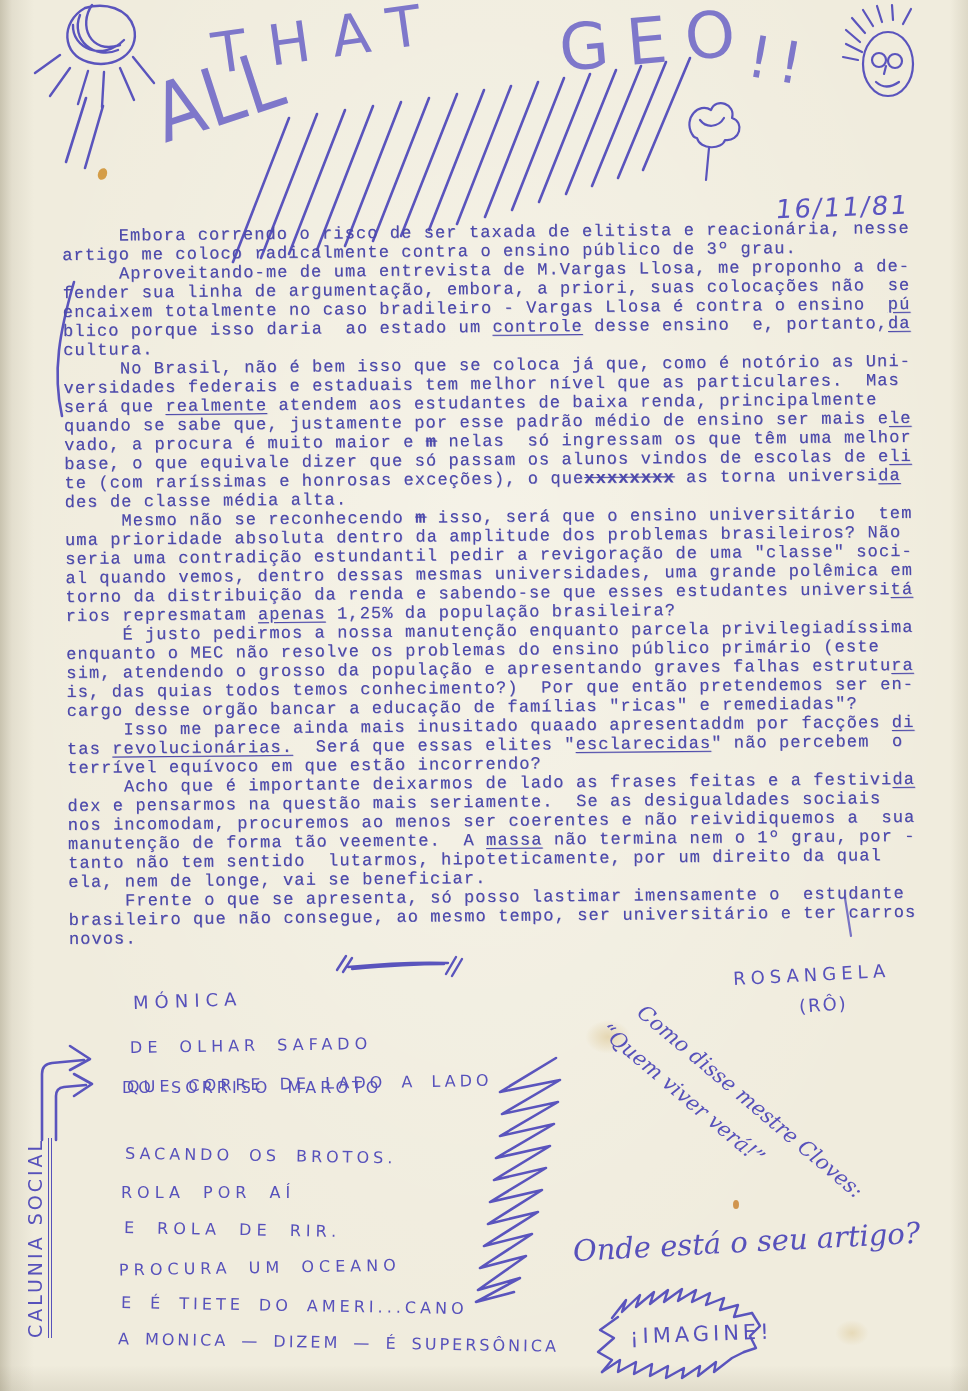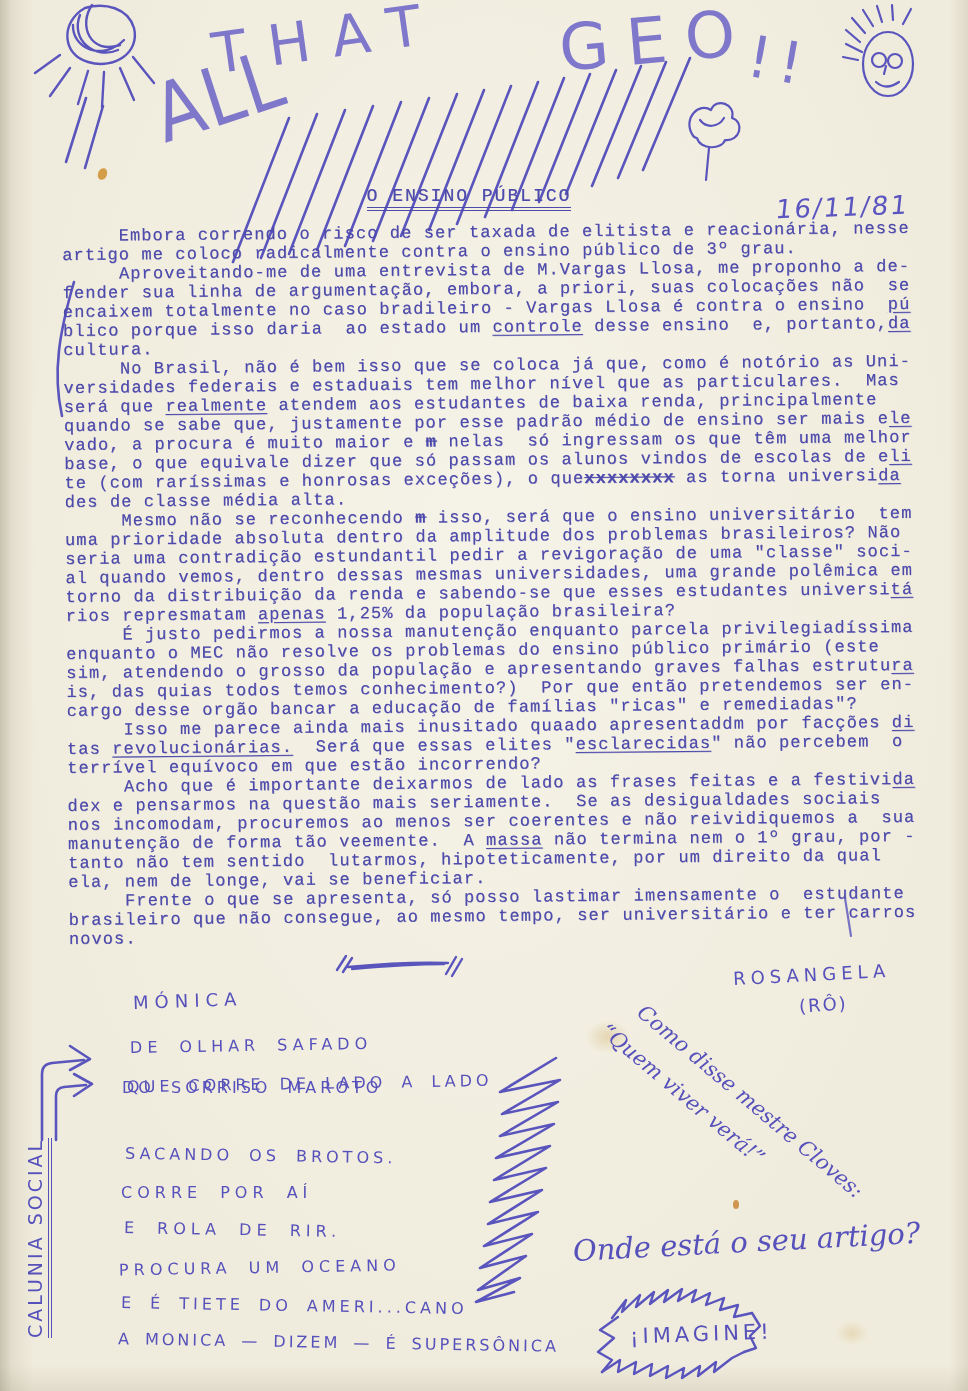--- a/index.html
+++ b/index.html
@@ -132,21 +132,20 @@
     <g>
       <line x1="845" y1="898" x2="851" y2="936" stroke="#a4600f" stroke-width="2.2" opacity=".8"></line>
     </g>
   </svg>
 
   <div class="hw marker" style="left:142px;top:72px;font-size:70px;letter-spacing:2px;transform:rotate(-18deg) scaleY(1.15);transform-origin:0 0;">ALL</div>
   <div class="hw marker" style="left:208px;top:22px;font-size:56px;letter-spacing:22px;transform:rotate(-8deg);transform-origin:0 0;">THAT</div>
   <div class="hw marker" style="left:556px;top:12px;font-size:64px;letter-spacing:18px;transform:rotate(-5deg);transform-origin:0 0;">GEO</div>
   <div class="hw marker" style="left:754px;top:22px;font-size:58px;letter-spacing:8px;transform:rotate(10deg);transform-origin:0 0;">!!</div>
 
-  <div class="typedtitle"><span>O ENSINO PÚBLICO</span></div>
   <div class="hw caps" style="left:776px;top:192px;font-size:26px;letter-spacing:2px;transform:skewX(-8deg) rotate(-2deg);color:#5b55c0;">16/11/81</div>
   <div class="typed" id="typed-body"><div class="tline"><span>     Embora correndo o risco de ser taxada de elitista e reacionária, nesse</span></div><div class="tline"><span>artigo me coloco radicalmente contra o ensino público de 3º grau.</span></div><div class="tline"><span>     Aproveitando-me de uma entrevista de M.Vargas Llosa, me proponho a de-</span></div><div class="tline"><span>fender sua linha de argumentação, embora, a priori, suas colocações não  se</span></div><div class="tline"><span>encaixem totalmente no caso bradileiro - Vargas Llosa é contra o ensino  </span><span class="u">pú</span></div><div class="tline"><span>blico porque isso daria  ao estado um </span><span class="u">controle</span><span> desse ensino  e, portanto,</span><span class="u">da</span></div><div class="tline"><span>cultura.</span></div><div class="tline"><span>     No Brasil, não é bem isso que se coloca já que, como é notório as Uni-</span></div><div class="tline"><span>versidades federais e estaduais tem melhor nível que as particulares.  Mas</span></div><div class="tline"><span>será que </span><span class="u">realmente</span><span> atendem aos estudantes de baixa renda, principalmente</span></div><div class="tline"><span>quando se sabe que, justamente por esse padrão médio de ensino ser mais e</span><span class="u">le</span></div><div class="tline"><span>vado, a procura é muito maior e </span><span class="x">m</span><span> nelas  só ingressam os que têm uma melhor</span></div><div class="tline"><span>base, o que equivale dizer que só passam os alunos vindos de escolas de e</span><span class="u">li</span></div><div class="tline"><span>te (com raríssimas e honrosas exceções), o que</span><span class="x">xxxxxxxx</span><span> as torna universi</span><span class="u">da</span></div><div class="tline"><span>des de classe média alta.</span></div><div class="tline"><span>     Mesmo não se reconhecendo </span><span class="x">m</span><span> isso, será que o ensino universitário  tem</span></div><div class="tline"><span>uma prioridade absoluta dentro da amplitude dos problemas brasileiros? Não</span></div><div class="tline"><span>seria uma contradição estundantil pedir a revigoração de uma "classe" soci-</span></div><div class="tline"><span>al quando vemos, dentro dessas mesmas universidades, uma grande polêmica em</span></div><div class="tline"><span>torno da distribuição da renda e sabendo-se que esses estudantes universi</span><span class="u">tá</span></div><div class="tline"><span>rios represmatam </span><span class="u">apenas</span><span> 1,25% da população brasileira?</span></div><div class="tline"><span>     É justo pedirmos a nossa manutenção enquanto parcela privilegiadíssima</span></div><div class="tline"><span>enquanto o MEC não resolve os problemas do ensino público primário (este</span></div><div class="tline"><span>sim, atendendo o grosso da população e apresentando graves falhas estrutu</span><span class="u">ra</span></div><div class="tline"><span>is, das quias todos temos conhecimento?)  Por que então pretendemos ser en-</span></div><div class="tline"><span>cargo desse orgão bancar a educação de famílias "ricas" e remediadas"?</span></div><div class="tline"><span>     Isso me parece ainda mais inusitado quaado apresentaddm por facções </span><span class="u">di</span></div><div class="tline"><span>tas </span><span class="u">revolucionárias.</span><span>  Será que essas elites "</span><span class="u">esclarecidas</span><span>" não percebem  o</span></div><div class="tline"><span>terrível equívoco em que estão incorrendo?</span></div><div class="tline"><span>     Acho que é importante deixarmos de lado as frases feitas e a festivi</span><span class="u">da</span></div><div class="tline"><span>dex e pensarmos na questão mais seriamente.  Se as desigualdades sociais</span></div><div class="tline"><span>nos incomodam, procuremos ao menos ser coerentes e não reividiquemos a  sua</span></div><div class="tline"><span>manutenção de forma tão veemente.  A </span><span class="u">massa</span><span> não termina nem o 1º grau, por -</span></div><div class="tline"><span>tanto não tem sentido  lutarmos, hipoteticamente, por um direito da qual</span></div><div class="tline"><span>ela, nem de longe, vai se beneficiar.</span></div><div class="tline"><span>     Frente o que se apresenta, só posso lastimar imensamente o  estudante</span></div><div class="tline"><span>brasileiro que não consegue, ao mesmo tempo, ser universitário e ter carros</span></div><div class="tline"><span>novos.</span></div></div>
 
   <div class="hw caps" style="left:733px;top:964px;font-size:18px;letter-spacing:5px;transform:rotate(-3deg);">ROSANGELA</div>
   <div class="hw caps" style="left:799px;top:994px;font-size:18px;letter-spacing:2px;transform:rotate(-4deg);">(RÔ)</div>
 
   <div class="hw" style="left:648px;top:1000px;transform:rotate(40deg);transform-origin:0 0;">
     <div class="cursive" style="font-size:21px;">Como disse mestre Cloves:</div>
     <div class="cursive" style="font-size:21px;margin-top:14px;margin-left:-16px;">“Quem viver verá!”</div>
   </div>
@@ -154,19 +153,19 @@
   <div class="hw cursive" style="left:572px;top:1234px;font-size:29px;transform:rotate(-3deg);transform-origin:0 0;">Onde está o seu artigo?</div>
   <div class="hw caps" style="left:630px;top:1322px;font-size:21px;letter-spacing:4px;transform:rotate(-2deg);">¡IMAGINE!</div>
 
   <div class="hw caps" style="left:24px;top:1338px;font-size:19px;letter-spacing:3px;transform:rotate(-90deg);transform-origin:0 0;border-bottom:4px double #5751bb;padding-bottom:2px;">CALUNIA SOCIAL</div>
 
   <div class="hw caps" style="left:133px;top:990px;font-size:18px;letter-spacing:6px;transform:rotate(-2deg);">MÓNICA</div>
   <div class="hw caps" style="left:130px;top:1036px;font-size:16px;letter-spacing:5px;word-spacing:7px;transform:rotate(-1deg);">DE OLHAR SAFADO</div>
   <div class="hw caps" style="left:127px;top:1074px;font-size:16px;letter-spacing:4px;word-spacing:6px;transform:rotate(-1deg);">QUE CORRE DE LADO A LADO</div>
   <div class="hw caps" style="left:122px;top:1078px;font-size:16px;letter-spacing:4px;word-spacing:7px;">DO SORRISO MAROTO</div>
   <div class="hw caps" style="left:125px;top:1146px;font-size:16px;letter-spacing:4px;word-spacing:7px;transform:rotate(1deg);">SACANDO OS BROTOS.</div>
-  <div class="hw caps" style="left:121px;top:1183px;font-size:16px;letter-spacing:5px;word-spacing:8px;">CORRE POR AÍ</div>
+  <div class="hw caps" style="left:121px;top:1183px;font-size:16px;letter-spacing:5px;word-spacing:8px;">ROLA POR AÍ</div>
   <div class="hw caps" style="left:124px;top:1220px;font-size:16px;letter-spacing:5px;word-spacing:8px;transform:rotate(1deg);">E ROLA DE RIR.</div>
   <div class="hw caps" style="left:119px;top:1258px;font-size:16px;letter-spacing:5px;word-spacing:7px;transform:rotate(-1deg);">PROCURA UM OCEANO</div>
   <div class="hw caps" style="left:121px;top:1296px;font-size:16px;letter-spacing:4px;word-spacing:6px;transform:rotate(1deg);">E É TIETE DO AMERI...CANO</div>
   <div class="hw caps" style="left:118px;top:1333px;font-size:16px;letter-spacing:3px;word-spacing:5px;transform:rotate(1deg);">A MONICA — DIZEM — É SUPERSÔNICA</div>
 
 </div>
 
 </body></html>

